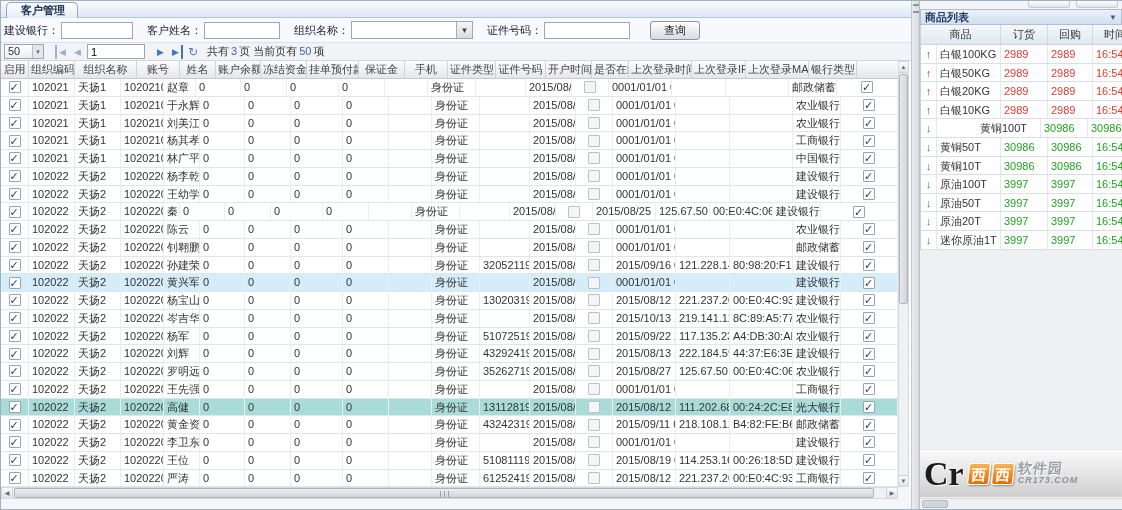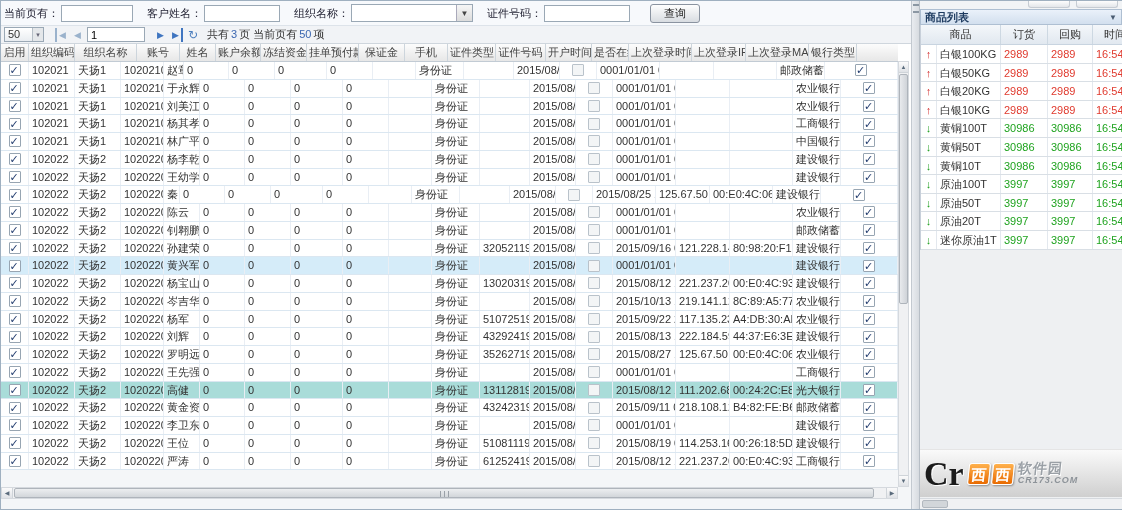--- a/index.html
+++ b/index.html
@@ -103,23 +103,28 @@
   .rp-hscroll { position:absolute; left:0; bottom:0; width:202px; height:11px; background:#f0f1f3; border-top:1px solid #d5d9de; }
   .rp-hthumb { position:absolute; left:2px; top:1px; width:26px; height:8px; background:#d2d6da; border:1px solid #b2b8bf; border-radius:2px; }
 </style>
 </head>
 <body>
 
 <div class="app">
 
   <div class="left">
 
+    <div class="tabbar">
+      <div class="tab">
+        <span>客户管理</span>
+      </div>
+    </div>
 
     <div class="filterbar">
-      <span class="lbl">当前页有：</span>
+      <span class="lbl">建设银行：</span>
       <input class="txt" style="width: 72px;">
       <span class="lbl" style="margin-left:14px">客户姓名：</span>
       <input class="txt" style="width: 76px;">
       <span class="lbl" style="margin-left:14px">组织名称：</span>
       <span class="combo" style="width:122px">
         <span class="cval"></span>
         <span class="carr">▼</span>
       </span>
       <span class="lbl" style="margin-left:14px">证件号码：</span>
       <input class="txt" style="width: 86px;">
@@ -166,21 +171,21 @@
           <div class="gh" style="width: 40px; margin-top: 40px;">允许平仓</div>
         </div>
       <div id="cust-body">
           <div class="gr">
             <div class="gc ck" style="width: 28px;">
               <span class="cb checked"></span>
             </div>
             <div class="gc" style="width: 46px;">102021</div>
             <div class="gc" style="width: 46px;">天扬1</div>
             <div class="gc" style="width: 43px;">10202101</div>
-            <div class="gc" style="width: 20px;">赵章</div>
+            <div class="gc" style="width: 32px;">赵章</div>
             <div class="gc" style="width: 45px;">0</div>
             <div class="gc" style="width: 46px;">0</div>
             <div class="gc" style="width: 52px;">0</div>
             <div class="gc" style="width: 46px;">0</div>
             <div class="gc" style="width: 43px;"></div>
             <div class="gc" style="width: 48px;">身份证</div>
             <div class="gc" style="width: 50px;"></div>
             <div class="gc" style="width: 46px;">2015/08/12</div>
             <div class="gc ck" style="width: 37px;">
               <span class="cb off"></span>
@@ -851,21 +856,21 @@
           </div>
           <div class="pr">
             <div class="pc icon up" style="width: 16px;">↑</div>
             <div class="pc " style="width: 64px;">白银10KG</div>
             <div class="pc val-red" style="width: 47px;">2989</div>
             <div class="pc val-red" style="width: 45px;">2989</div>
             <div class="pc val-red" style="width: 45px;">16:54</div>
           </div>
           <div class="pr">
             <div class="pc icon down" style="width: 16px;">↓</div>
-            <div class="pc " style="width: 64px;">黄铜100T</div>
+            <div class="pc " style="width: 64px; margin-left: 40px;">黄铜100T</div>
             <div class="pc val-green" style="width: 47px;">30986</div>
             <div class="pc val-green" style="width: 45px;">30986</div>
             <div class="pc val-green" style="width: 45px;">16:54</div>
           </div>
           <div class="pr">
             <div class="pc icon down" style="width: 16px;">↓</div>
             <div class="pc " style="width: 64px;">黄铜50T</div>
             <div class="pc val-green" style="width: 47px;">30986</div>
             <div class="pc val-green" style="width: 45px;">30986</div>
             <div class="pc val-green" style="width: 45px;">16:54</div>

